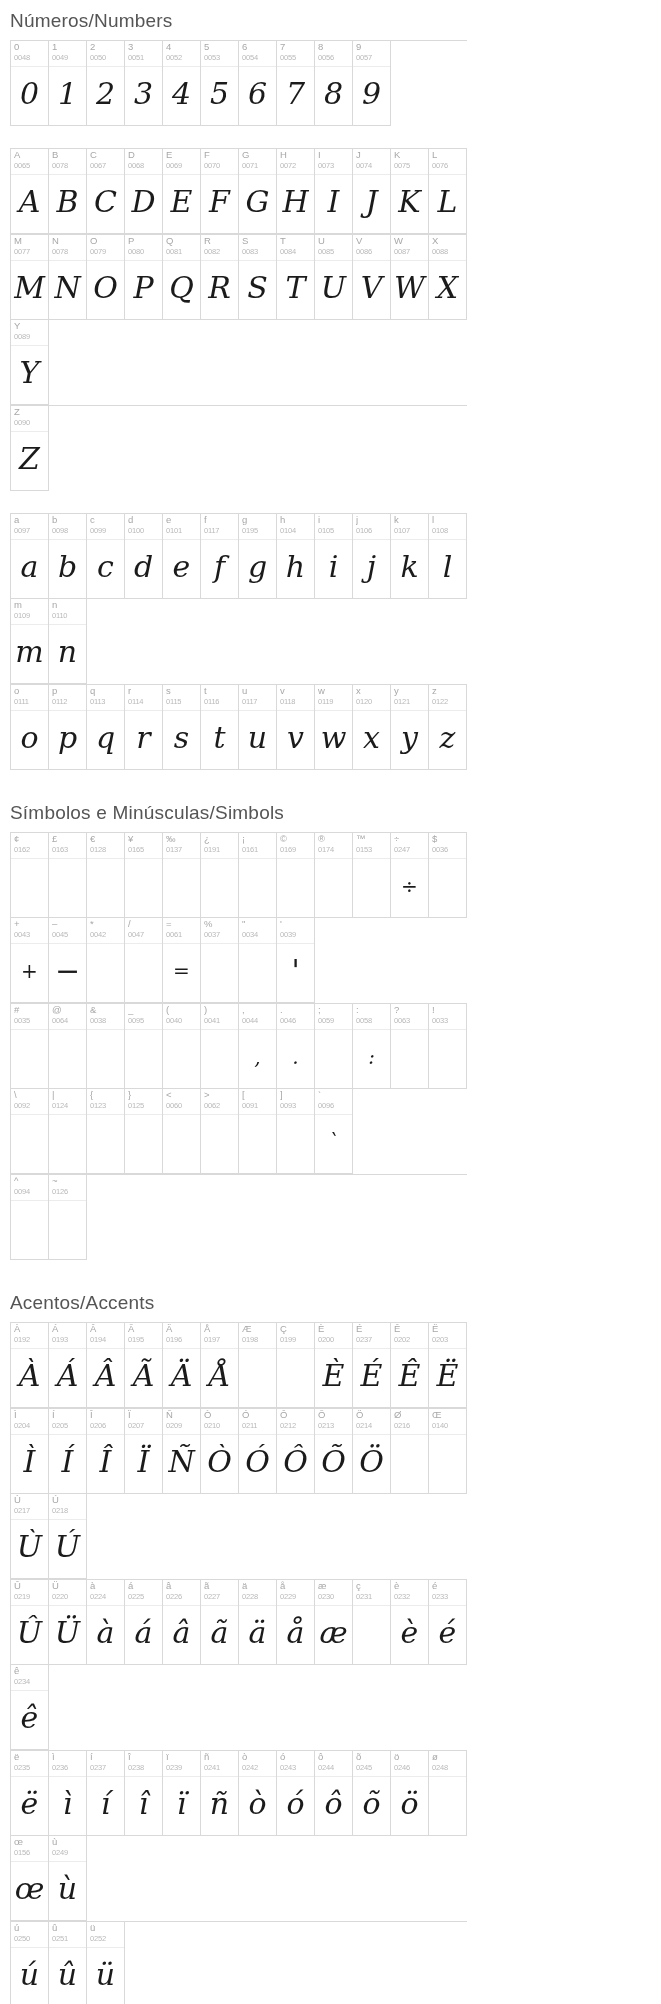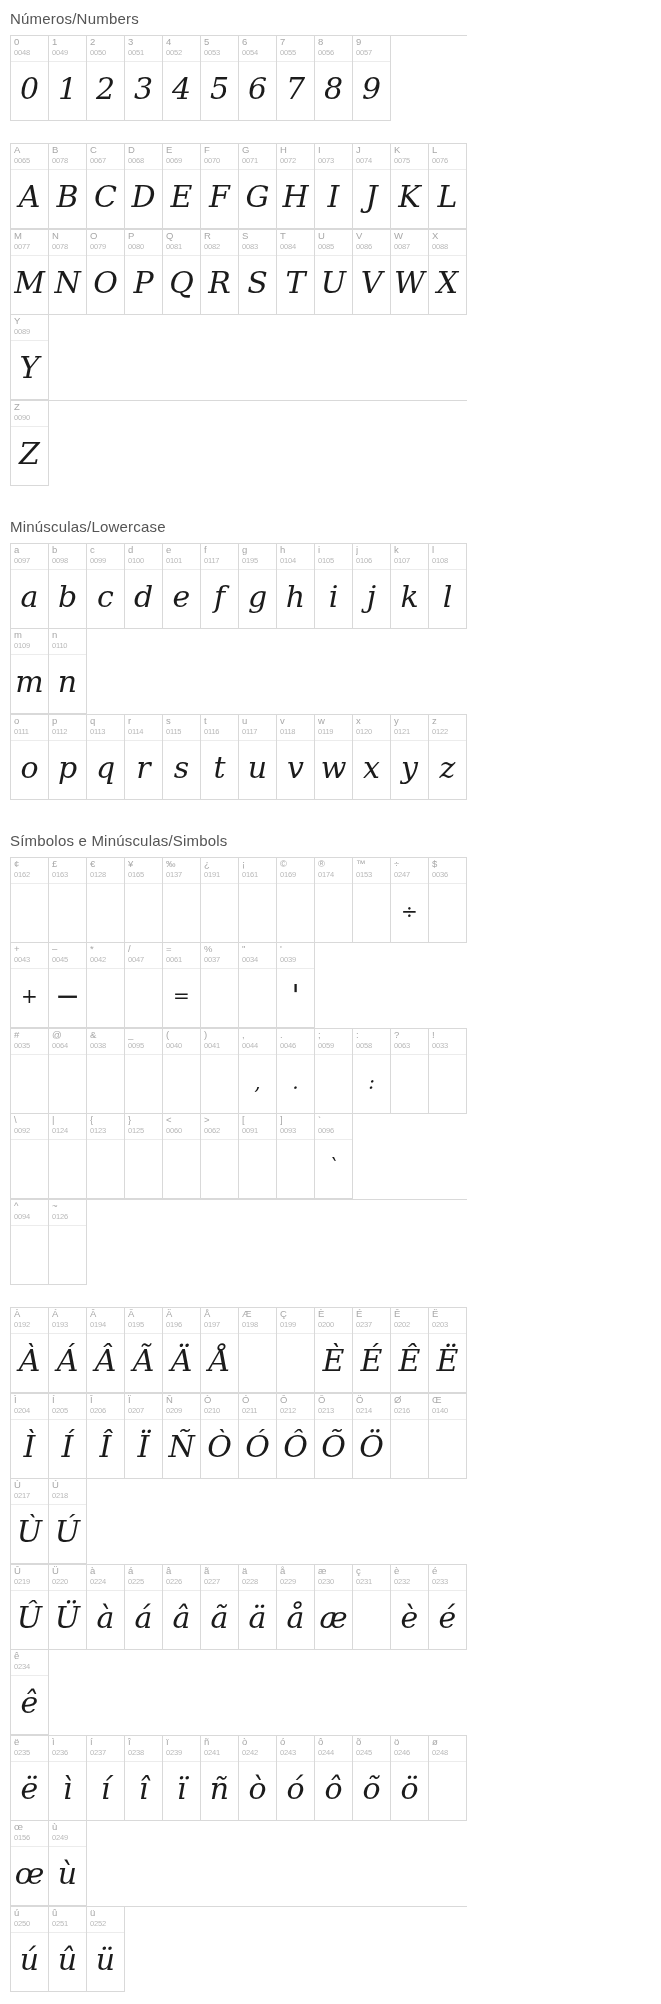--- a/index.html
+++ b/index.html
@@ -9,21 +9,21 @@
     font-family: "Liberation Sans", sans-serif;
   }
   body {
     width: 661px;
     min-height: 2004px;
     color: #333;
   }
   .page { padding: 0 0 40px 0; }
   .section { margin: 0 0 22px 0; }
   .section-title {
-    font-size: 15px;
+    font-size: 19px;
     color: #555;
     font-weight: 400;
     padding: 10px 0 8px 10px;
     letter-spacing: 0.2px;
   }
   .grid {
     display: flex;
     flex-wrap: wrap;
     margin-left: 10px;
     width: 457px;
@@ -337,21 +337,20 @@
         <div class="cell">
           <div class="cell-head">
             <span class="cell-char">Z</span>
             <span class="cell-code">0090</span>
           </div>
           <div class="cell-glyph">Z</div>
         </div>
       </div>
     </div>
     <div class="section">
-      <div class="section-title">Minúsculas/Lowercase</div>
       <div class="grid">
         <div class="cell">
           <div class="cell-head">
             <span class="cell-char">a</span>
             <span class="cell-code">0097</span>
           </div>
           <div class="cell-glyph">a</div>
         </div>
         <div class="cell">
           <div class="cell-head">
@@ -836,20 +835,21 @@
         <div class="cell">
           <div class="cell-head">
             <span class="cell-char">~</span>
             <span class="cell-code">0126</span>
           </div>
           <div class="cell-glyph"></div>
         </div>
       </div>
     </div>
     <div class="section">
+      <div class="section-title">Acentos/Accents</div>
       <div class="grid">
         <div class="cell">
           <div class="cell-head">
             <span class="cell-char">À</span>
             <span class="cell-code">0192</span>
           </div>
           <div class="cell-glyph">À</div>
         </div>
         <div class="cell">
           <div class="cell-head">

